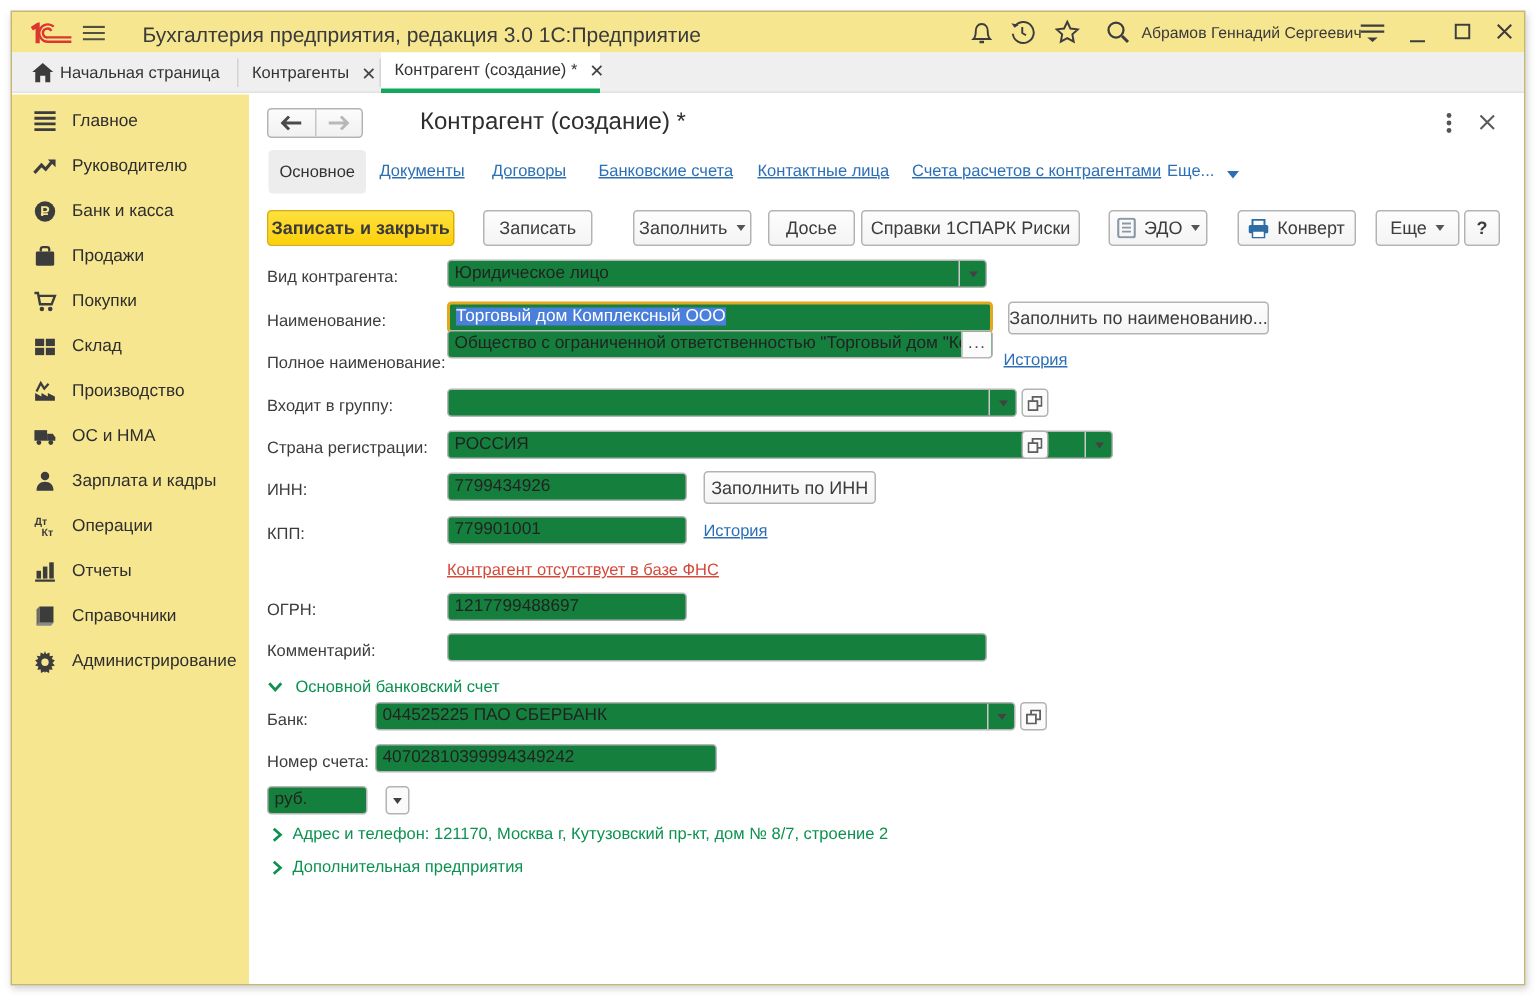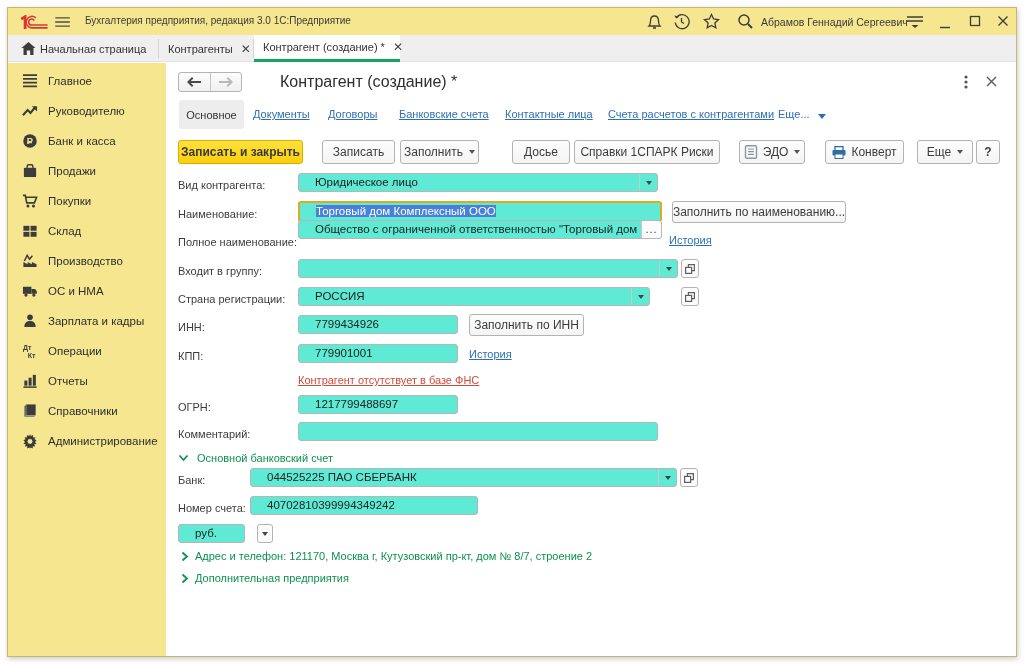--- a/index.html
+++ b/index.html
@@ -7,37 +7,37 @@
   font-family:"Liberation Sans",sans-serif;-webkit-font-smoothing:antialiased}
 #win{position:absolute;left:7px;top:7px;width:1010px;height:650px;
   border:1px solid #c3b778;background:#fff;
   box-shadow:1px 2px 5px rgba(140,140,140,.45)}
 #titlebar{position:absolute;left:0;top:0;width:1008px;height:27px;background:#f7e690}
 #tabbar{position:absolute;left:0;top:27px;width:1008px;height:27px;background:#efefef;
   border-bottom:1px solid #e2e2e2}
 #sidebar{position:absolute;left:0;top:55px;width:158px;bottom:0;background:#f7e690}
 #content{position:absolute;left:158px;top:55px;right:0;bottom:0;background:#fff}
 .abs{position:absolute}
-.tb-title{position:absolute;left:77px;top:7px;font-size:10px;color:#3a3a3a}
+.tb-title{position:absolute;left:87px;top:7px;font-size:14px;color:#3a3a3a}
 .tb-user{position:absolute;left:753px;top:8px;font-size:10.5px;color:#3a3a3a}
 .tbi{position:absolute;top:5px}
 
 .tab{position:absolute;top:0;height:27px;font-size:11px;color:#333;
   display:flex;align-items:center;white-space:nowrap}
 .tabsep{position:absolute;top:4px;height:19px;width:1px;background:#d4d4d4}
 .tab.active{background:#fff;border-bottom:3px solid #12a75c}
 .tclose{color:#444;font-size:12px;margin-left:8px}
 
 .sitem{position:absolute;left:0;width:158px;height:30px}
 .sicon{position:absolute;left:14px;top:7px;width:16px;height:16px}
 .stext{position:absolute;left:40px;top:9px;font-size:11.5px;color:#2e2e2e}
 
 .lbl{position:absolute;font-size:11px;color:#3c3c3c}
-.inp{position:absolute;border:1px solid #b6b6b6;border-radius:3px;background:#5eead4;
-  font-size:11.5px;color:#222;line-height:17px;padding-left:16px;white-space:nowrap;overflow:hidden}
+.inp{position:absolute;border:1px solid #b6b6b6;border-radius:3px;background:#15803d;
+  font-size:11.5px;color:#222;line-height:17px;padding-left:4px;white-space:nowrap;overflow:hidden}
 .btn{position:absolute;border:1px solid #b3b3b3;border-radius:3px;
   background:linear-gradient(#fdfdfd,#f4f4f4);
   font-size:12px;color:#3c3c3c;display:flex;align-items:center;justify-content:center;
   white-space:nowrap}
 .link{position:absolute;font-size:11px;color:#2d6fb5;text-decoration:underline;white-space:nowrap}
 .glink{position:absolute;font-size:11px;color:#0c9150;white-space:nowrap}
 .arrbox{position:absolute;top:0;right:0;width:18px;height:100%;border-left:1px solid #c9c9c9;
   display:flex;align-items:center;justify-content:center}
 .caret{width:0;height:0;border-left:3px solid transparent;border-right:3px solid transparent;
   border-top:4px solid #424242}
@@ -226,21 +226,21 @@
   <div class="link" style="left:87px;top:45px">Документы</div>
   <div class="link" style="left:162px;top:45px">Договоры</div>
   <div class="link" style="left:233px;top:45px">Банковские счета</div>
   <div class="link" style="left:339px;top:45px">Контактные лица</div>
   <div class="link" style="left:442px;top:45px">Счета расчетов с контрагентами</div>
   <div class="link" style="left:612px;top:45px;text-decoration:none">Еще...</div>
   <div class="abs" style="left:652px;top:51px;width:0;height:0;border-left:4px solid transparent;border-right:4px solid transparent;border-top:5px solid #2d6fb5"></div>
 
   <div class="btn" style="left:12px;top:77px;width:125px;height:24px;background:linear-gradient(#ffe13d,#fccf0a);border:1px solid #d9ae00;font-weight:bold;color:#3a3a3a">Записать и закрыть</div>
   <div class="btn" style="left:156px;top:77px;width:73px;height:24px">Записать</div>
-  <div class="btn" style="left:234px;top:77px;width:79px;height:24px">Заполнить<span class="caret" style="margin-left:6px;border-top-color:#555"></span></div>
+  <div class="btn" style="left:256px;top:77px;width:79px;height:24px">Заполнить<span class="caret" style="margin-left:6px;border-top-color:#555"></span></div>
   <div class="btn" style="left:346px;top:77px;width:58px;height:24px">Досье</div>
   <div class="btn" style="left:408px;top:77px;width:146px;height:24px">Справки 1СПАРК Риски</div>
   <div class="btn" style="left:573px;top:77px;width:66px;height:24px">
     <svg width="14" height="14" viewBox="0 0 14 14" style="margin-right:5px">
           <rect x="1.5" y="0.8" width="11" height="12.4" rx="1.2" fill="none" stroke="#8a97a5" stroke-width="1.4"></rect>
           <path d="M4 4h6M4 6.7h6M4 9.4h6" stroke="#8a97a5" stroke-width="1.2"></path>
         </svg>
     ЭДО<span class="caret" style="margin-left:6px;border-top-color:#555"></span></div>
   <div class="btn" style="left:659px;top:77px;width:79px;height:24px">
     <svg width="14" height="13" viewBox="0 0 14 13" style="margin-right:5px">
@@ -274,21 +274,21 @@
         </div>
       </div>
   <div class="openbtn" style="left:515px;top:196px;width:18px;height:19px">
     <svg width="10" height="10" viewBox="0 0 10 10" fill="none" stroke="#5f5f5f" stroke-width="1.2">
           <rect x="0.6" y="3.4" width="6" height="6"></rect>
           <path d="M3.4 3.4 V0.6 H9.4 V6.6 H6.6"></path>
         </svg>
       </div>
 
   <div class="lbl" style="left:12px;top:230px">Страна регистрации:</div>
-  <div class="inp" style="left:132px;top:224px;width:352px;height:19px">РОССИЯ
+  <div class="inp" style="left:132px;top:224px;width:444px;height:19px">РОССИЯ
     <div class="arrbox">
           <span class="caret"></span>
         </div></div>
   <div class="openbtn" style="left:515px;top:224px;width:18px;height:19px">
     <svg width="10" height="10" viewBox="0 0 10 10" fill="none" stroke="#5f5f5f" stroke-width="1.2">
           <rect x="0.6" y="3.4" width="6" height="6"></rect>
           <path d="M3.4 3.4 V0.6 H9.4 V6.6 H6.6"></path>
         </svg>
       </div>
 

